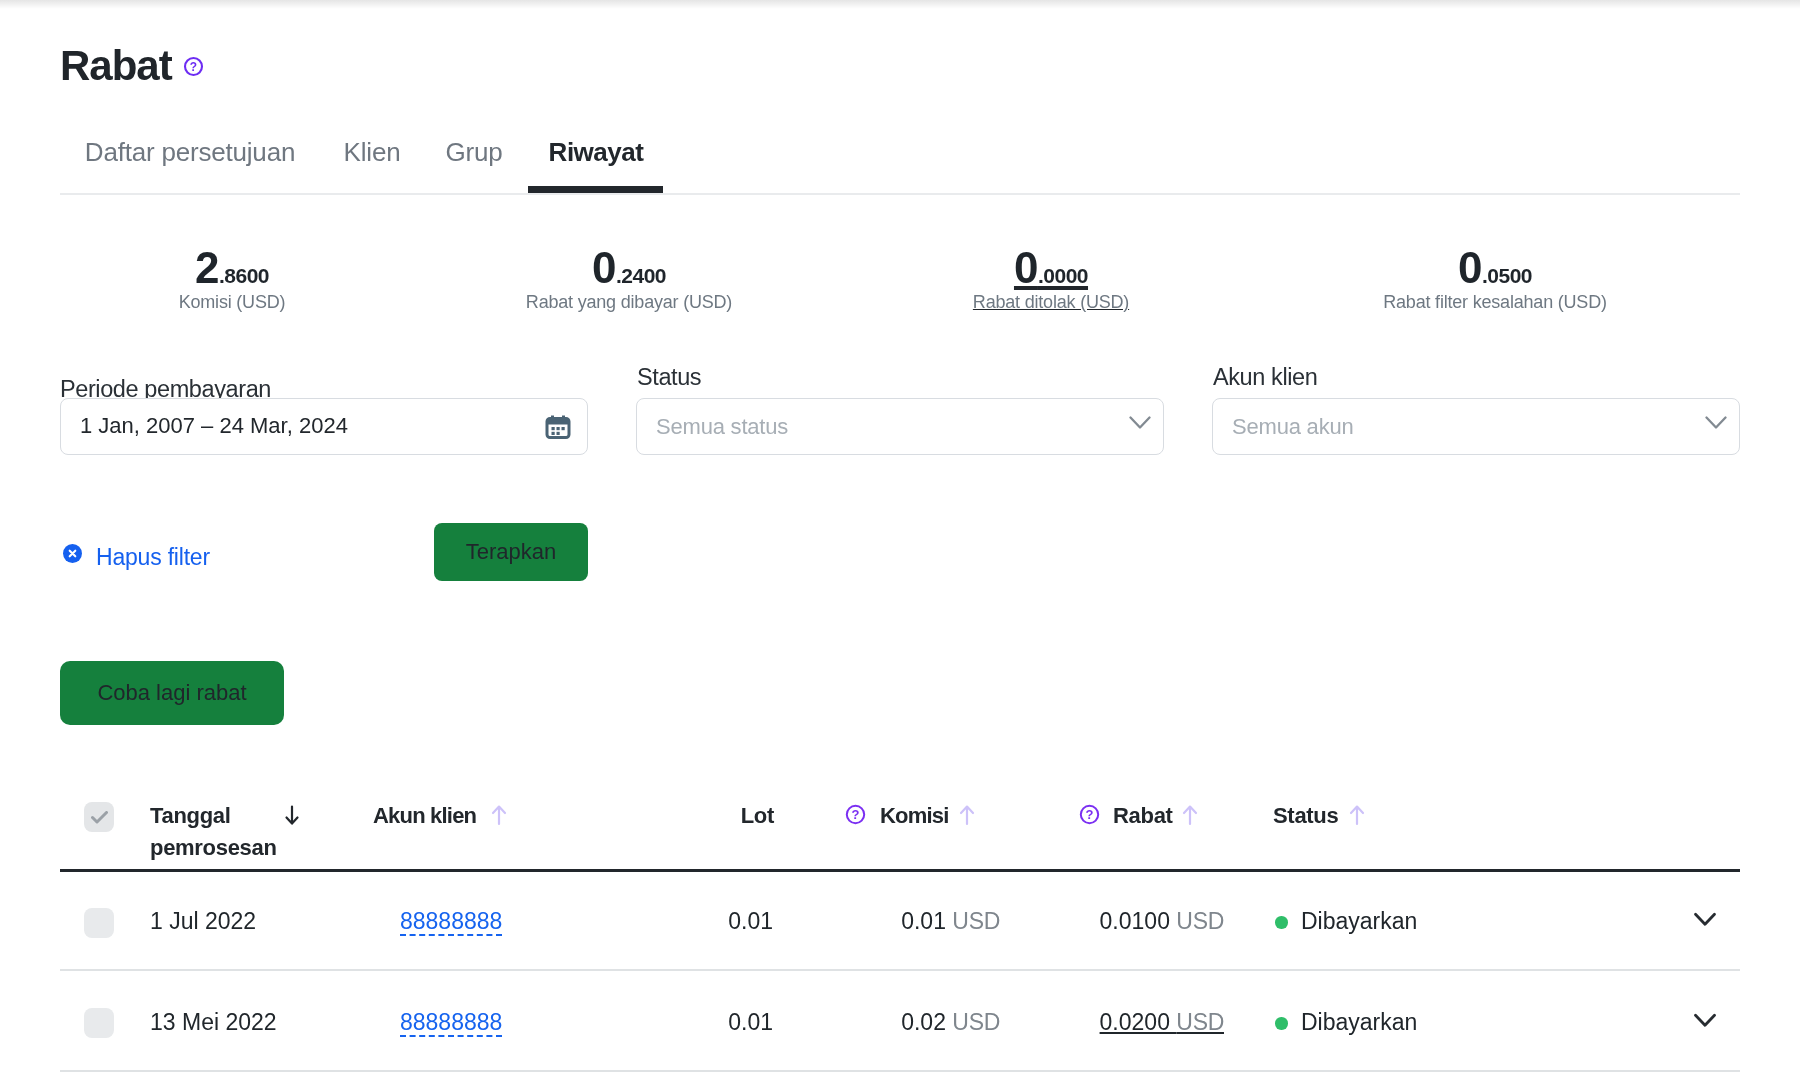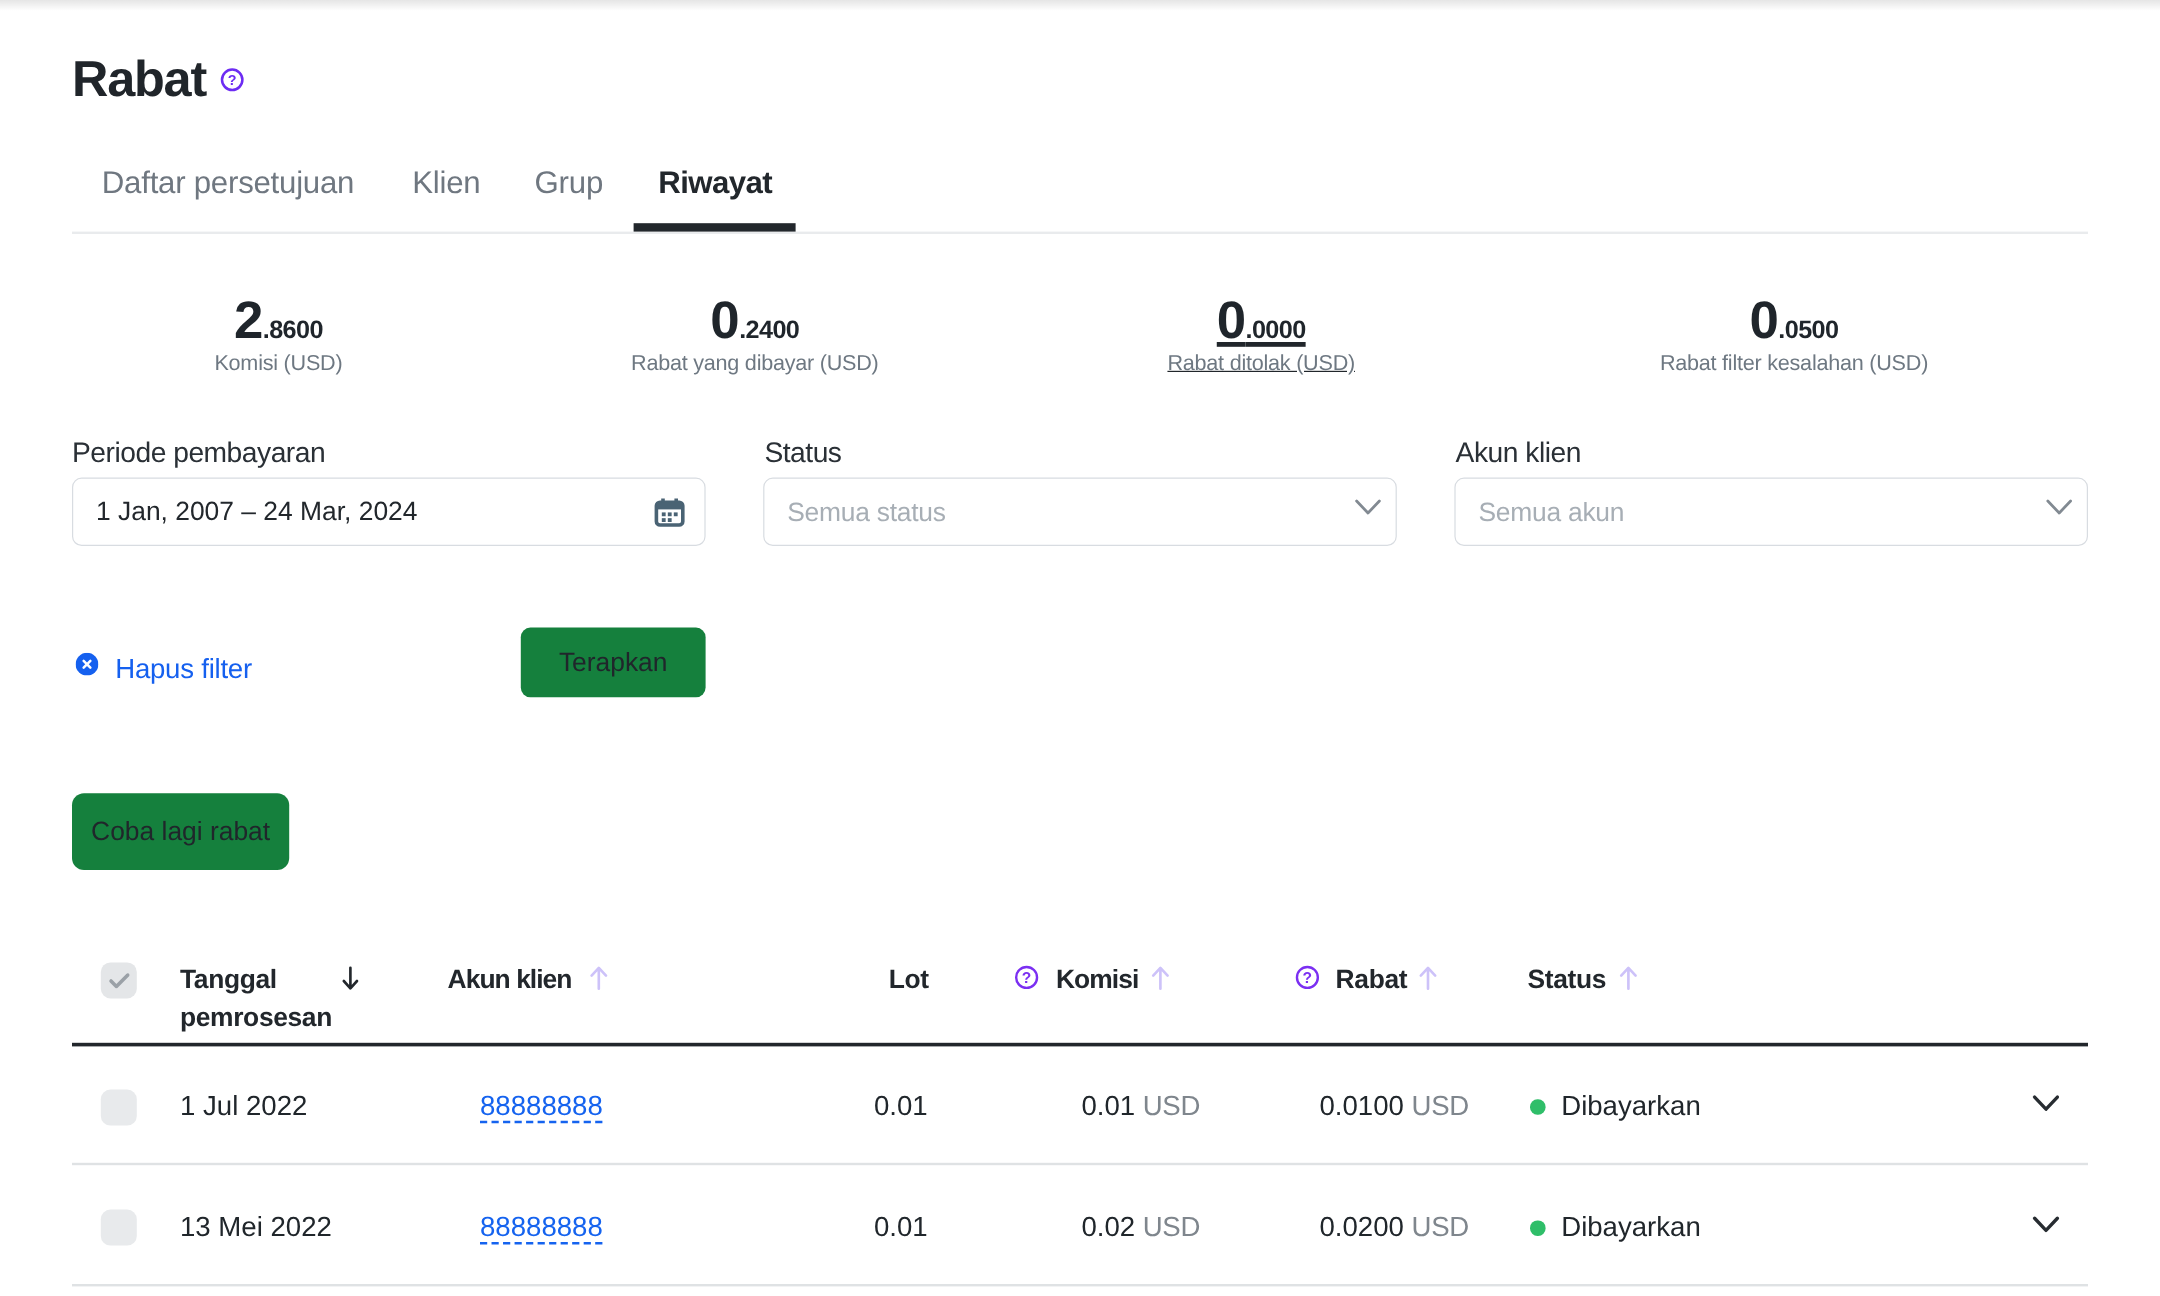--- a/index.html
+++ b/index.html
@@ -31,21 +31,21 @@
   .fbox .ph { margin-left:19px; font-size:22px; letter-spacing:-0.2px; color:#a7aeb5; white-space:nowrap; }
   .fbox svg.cal { position:absolute; right:16px; top:15px; }
   .fbox svg.chev { position:absolute; right:12px; top:16px; }
 
   .hapus-ic { left:63px; top:544px; }
   .hapus-tx { left:96px; top:544px; font-size:23px; letter-spacing:-0.2px; color:#1560ef; line-height:26px; }
 
   .btn { background:#15803d; border-radius:8px; display:flex; align-items:center; justify-content:center;
     font-size:22px; letter-spacing:0px; color:#20262b; white-space:nowrap; }
   .btn.terapkan { left:434px; top:523px; width:154px; height:58px; }
-  .btn.coba { left:60px; top:661px; width:181px; height:64px; border-radius:10px; }
+  .btn.coba { left:60px; top:661px; width:224px; height:64px; border-radius:10px; }
 
   .chk { width:30px; height:30px; border-radius:8px; background:#e8eaec; display:flex; align-items:center; justify-content:center; }
   .chk.hd { background:#e4e6e8; }
 
   .th { font-size:22px; font-weight:700; letter-spacing:-0.3px; color:#22272c; line-height:32px; white-space:nowrap; }
   .hline { left:60px; top:869px; width:1680px; height:2.5px; background:#22272c; }
   .rsep { left:60px; width:1680px; height:1.5px; background:#dfe2e4; }
 
   .td { font-size:23px; letter-spacing:0px; color:#20262b; line-height:26px; white-space:nowrap; }
   .td .usd { color:#7f868d; letter-spacing:-0.3px; }
@@ -81,21 +81,21 @@
     </div>
   <div class="abs ctr stat" style="left:1051px;text-decoration:underline;">
       <span class="num">0<small>.0000</small></span>
       <span class="lbl">Rabat ditolak (USD)</span>
     </div>
   <div class="abs ctr stat" style="left:1495px;">
       <span class="num">0<small>.0500</small></span>
       <span class="lbl">Rabat filter kesalahan (USD)</span>
     </div>
 
-  <div class="abs flabel" style="left:60px;">Periode pembayaran</div>
+  <div class="abs flabel" style="left:60px;margin-top:12px;">Periode pembayaran</div>
   <div class="abs flabel" style="left:637px;">Status</div>
   <div class="abs flabel" style="left:1213px;">Akun klien</div>
 
   <div class="abs fbox" style="left:60px;">
     <span class="txt">1 Jan, 2007 – 24 Mar, 2024</span>
     <svg class="cal" width="26" height="26" viewBox="0 0 26 26">
       <rect x="2" y="4.5" width="22" height="19" rx="3" fill="none" stroke="#4a6374" stroke-width="3"></rect>
       <line x1="7.5" y1="1.5" x2="7.5" y2="5" stroke="#4a6374" stroke-width="3"></line>
       <line x1="18.5" y1="1.5" x2="18.5" y2="5" stroke="#4a6374" stroke-width="3"></line>
       <rect x="2" y="5" width="22" height="5.5" fill="#4a6374"></rect>
@@ -183,20 +183,20 @@
   </svg>
   <div class="abs rsep" style="top:969px;"></div>
 
   <div class="abs chk" style="left:84px; top:1008px;"></div>
   <div class="abs td" style="left:150px; top:1009px;">13 Mei 2022</div>
   <div class="abs">
       <span class="link abs" style="left:373px; top:1009px;">88888888</span>
     </div>
   <div class="abs td" style="right:1027px; top:1009px;">0.01</div>
   <div class="abs td" style="right:800px; top:1009px;">0.02 <span class="usd">USD</span></div>
-  <div class="abs td" style="right:576px; top:1009px;">0.0200 <span class="usd">USD</span></div>
+  <div class="abs td" style="right:576px; top:1009px;text-decoration:underline;">0.0200 <span class="usd">USD</span></div>
   <div class="abs dot" style="left:1275px; top:1017px;"></div>
   <div class="abs td" style="left:1301px; top:1009px;">Dibayarkan</div>
   <svg class="abs" style="left:1693px; top:1012px;" width="24" height="17" viewBox="0 0 24 17">
     <polyline points="2.5,3.2 12,13.3 21.5,3.2" fill="none" stroke="#272c31" stroke-width="2.8" stroke-linecap="round" stroke-linejoin="round"></polyline>
   </svg>
   <div class="abs rsep" style="top:1070px;"></div>
 </div>
 
 </body></html>

